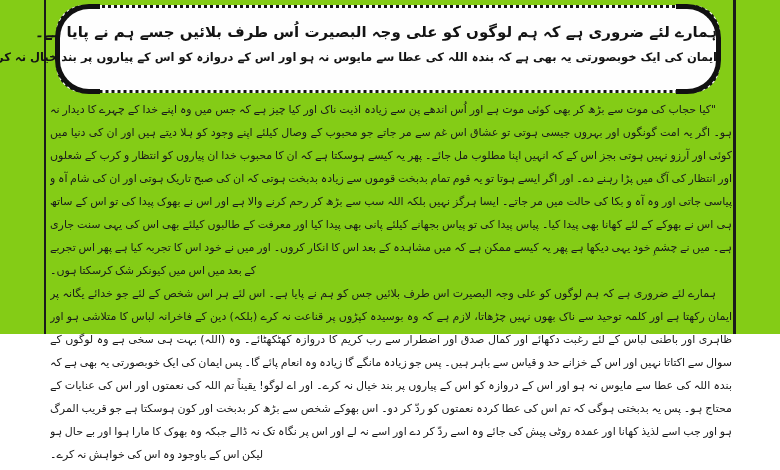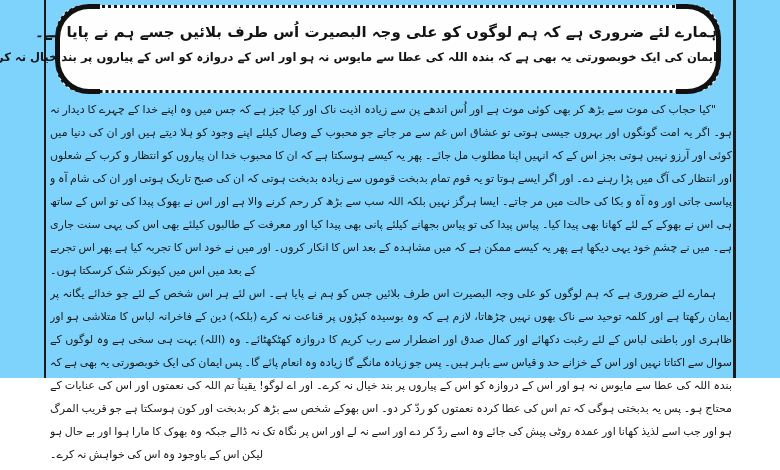--- a/index.html
+++ b/index.html
@@ -2,22 +2,22 @@
 <html lang="ur" dir="rtl"><head>
 <meta charset="utf-8">
 <style>
   html,body{margin:0;padding:0;}
   body{
     width:780px;height:470px;overflow:hidden;
     background:#ffffff;
     font-family:"DejaVu Sans",sans-serif;
   }
   .page{
-    position:relative;width:780px;height:378px;
-    background:#7dd3fc;color:#141414;
+    position:relative;width:780px;height:334px;
+    background:#84cc16;color:#141414;
   }
   
   .rule{position:absolute;top:0;bottom:0;background:#1b1b1b;}
   .rule-left{left:44px;width:2px;}
   .rule-right{left:733px;width:3px;}
 
   
   .quote-box{
     position:absolute;left:56px;top:5px;width:664px;height:88px;
     box-sizing:border-box;

